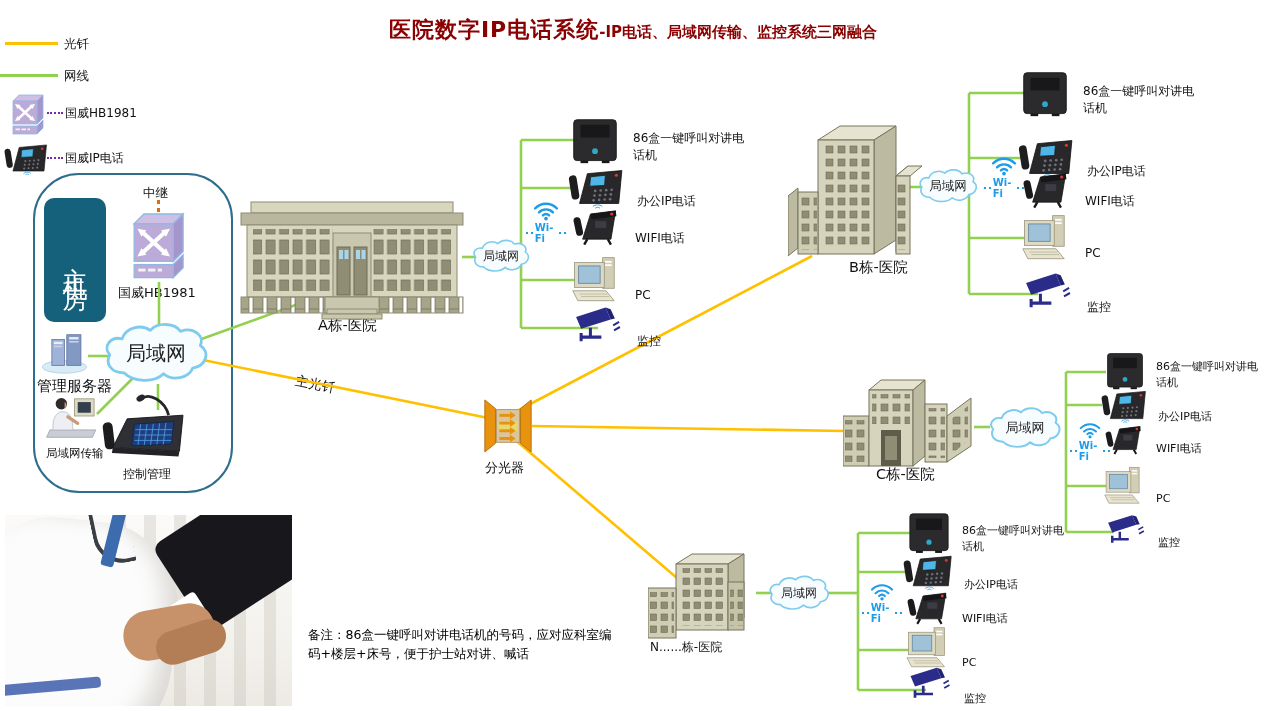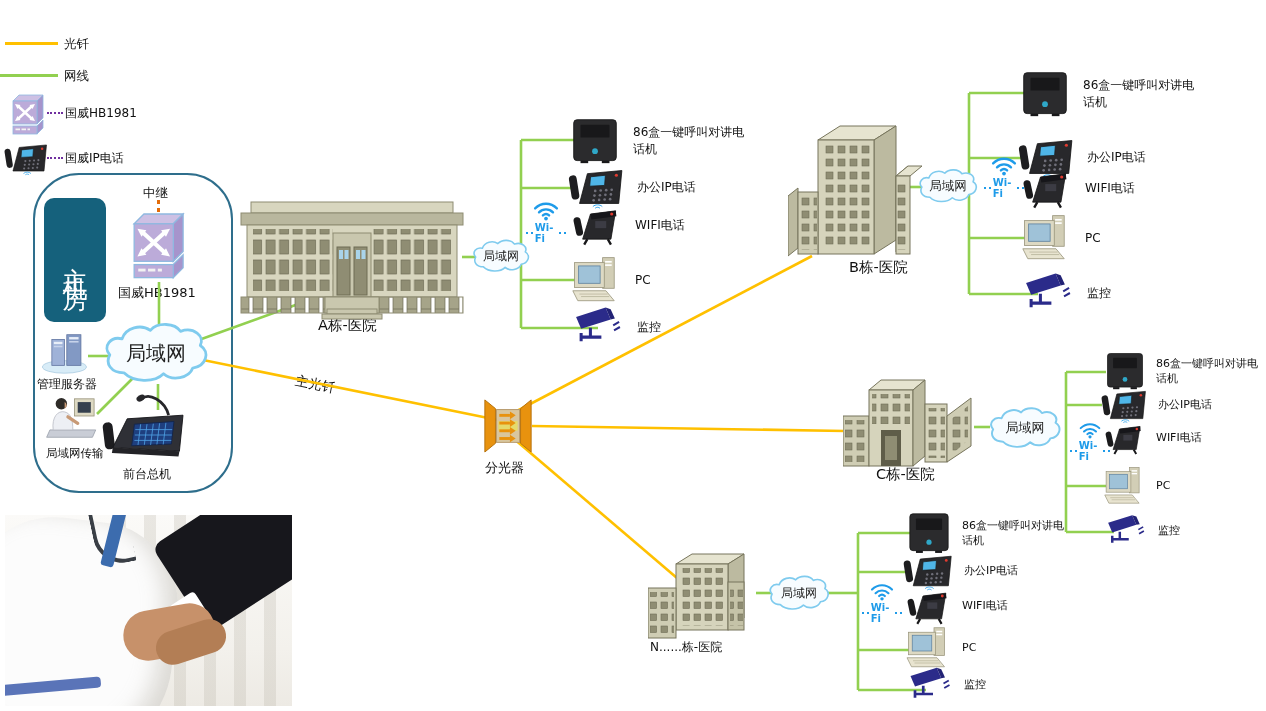--- a/index.html
+++ b/index.html
@@ -19,21 +19,21 @@
      border:2px solid #2E6E8C;border-radius:46px;background:transparent;}
   #badge{position:absolute;left:44px;top:198px;width:62px;height:124px;background:#15617C;
      border-radius:10px;display:flex;align-items:center;justify-content:center;}
   #badge span{writing-mode:vertical-rl;color:#fff;font-size:25px;letter-spacing:9px;font-weight:500;}
   .dash-v{position:absolute;border-left:3px dotted #E36C09;}
   
   .cloud{position:absolute;display:flex;align-items:center;justify-content:center;}
   .cloud svg{position:absolute;inset:0;width:100%;height:100%;}
   .cloud span{position:relative;z-index:2;color:#222;}
   
-  .dev{position:absolute;display:flex;align-items:center;z-index:3;}
+  .dev{position:absolute;display:flex;align-items:flex-end;z-index:3;}
   .dev .lab{margin-left:12px;font-size:12px;width:120px;line-height:1.4;color:#111;}
   .dev.small .lab{font-size:11px;width:112px;margin-left:10px;}
   .wifi-conn{position:absolute;z-index:3;display:flex;flex-direction:column;align-items:center;width:44px;}
   .wifi-lab{display:flex;align-items:center;color:#1E9BE9;font-size:10px;font-weight:bold;margin-top:1px;}
   .wifi-lab i{display:inline-block;width:9px;border-top:2px dotted #1E9BE9;margin:0 2px;}
   .note{position:absolute;left:308px;top:626px;width:308px;font-size:12.5px;line-height:1.5;color:#000;}
   .rot{transform-origin:left top;}
   
   #photo{position:absolute;left:5px;top:515px;width:287px;height:191px;overflow:hidden;
      background:linear-gradient(180deg,#fbfaf8 0%,#f3f1ec 70%,#edeae4 100%);}
@@ -235,20 +235,23 @@
     <line x1="756" y1="593" x2="772" y2="593"></line>
     <line x1="826" y1="593" x2="858" y2="593"></line>
     <line x1="858" y1="533" x2="858" y2="690"></line>
     <line x1="858" y1="533" x2="914" y2="533"></line>
     <line x1="858" y1="572" x2="908" y2="572"></line>
     <line x1="858" y1="650" x2="912" y2="650"></line>
     <line x1="858" y1="690" x2="926" y2="690"></line>
   </g>
 </svg>
 
+<div id="title">
+  <span class="t-main">医院数字IP电话系统</span><span class="t-sub">-IP电话、局域网传输、监控系统三网融合</span>
+</div>
 
 <div>
   <div class="leg-line" style="left:5px;top:42px;width:53px;background:#FFC000"></div>
   <span class="lbl" style="left:64px;top:36px;font-size:12.5px">光钎</span>
   <div class="leg-line" style="left:0;top:74px;width:58px;background:#92D050"></div>
   <span class="lbl" style="left:64px;top:68px;font-size:12.5px">网线</span>
   <svg class="abs" style="left:8px;top:92px" width="38" height="44">
         <use href="#sym-switch"></use>
       </svg>
   <div class="leg-dot" style="left:47px;top:112px"></div>
@@ -266,29 +269,29 @@
     </div>
 <span class="lbl" style="left:143px;top:185px;font-size:12.5px">中继</span>
 <div class="dash-v" style="left:157px;top:200px;height:12px"></div>
 <svg class="abs" style="left:126px;top:208px;z-index:2" width="62" height="74">
       <use href="#sym-switch"></use>
     </svg>
 <span class="lbl" style="left:118px;top:285px;font-size:13px">国威HB1981</span>
 <svg class="abs" style="left:40px;top:330px;z-index:2" width="52" height="44">
       <use href="#sym-server"></use>
     </svg>
-<span class="lbl" style="left:37px;top:377px;font-size:12px">管理服务器</span>
+<span class="lbl" style="left:37px;top:377px;font-size:15px">管理服务器</span>
 <svg class="abs" style="left:45px;top:391px;z-index:2" width="54" height="50">
       <use href="#sym-person"></use>
     </svg>
 <span class="lbl" style="left:46px;top:447px;font-size:11.5px">局域网传输</span>
 <svg class="abs" style="left:102px;top:388px;z-index:2" width="90" height="76">
       <use href="#sym-console"></use>
     </svg>
-<span class="lbl" style="left:123px;top:467px;font-size:12px">前台总机</span>
+<span class="lbl" style="left:123px;top:467px;font-size:12px">控制管理</span>
 
 <div class="cloud" style="left:98px;top:320px;width:116px;height:66px;z-index:2">
   <svg>
         <use href="#sym-cloud"></use>
       </svg>
       <span style="font-size:20px">局域网</span>
 </div>
 <div class="cloud" style="left:470px;top:231px;width:62px;height:50px;z-index:2">
   <svg>
         <use href="#sym-cloud"></use>
@@ -571,20 +574,21 @@
         <span class="lab">PC</span>
       </div>
   <div class="dev small" style="left:906px;top:664px">
         <svg width="48" height="42">
           <use href="#sym-camera"></use>
         </svg>
         <span class="lab">监控</span>
       </div>
 </div>
 
+<div class="note">备注：86盒一键呼叫对讲电话机的号码，应对应科室编码+楼层+床号，便于护士站对讲、喊话</div>
 
 <div id="photo">
   <div class="curtain"></div>
   <div class="smudge"></div>
   <div class="coat"></div>
   <div class="steth"></div>
   <div class="tie"></div>
   <div class="suit"></div>
   <div class="cuff"></div>
   <div class="hand1"></div>

